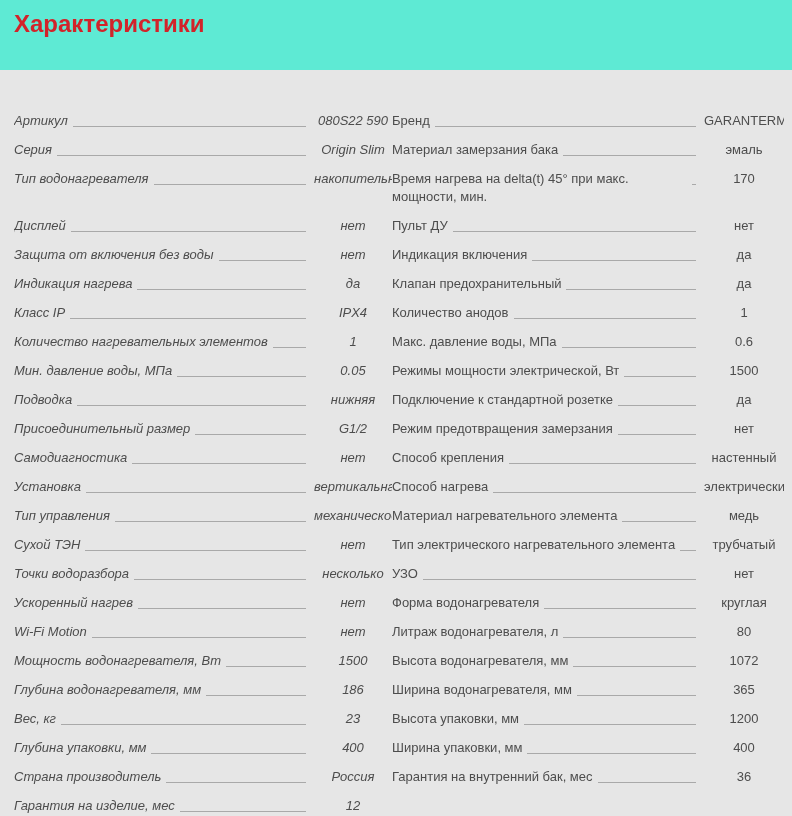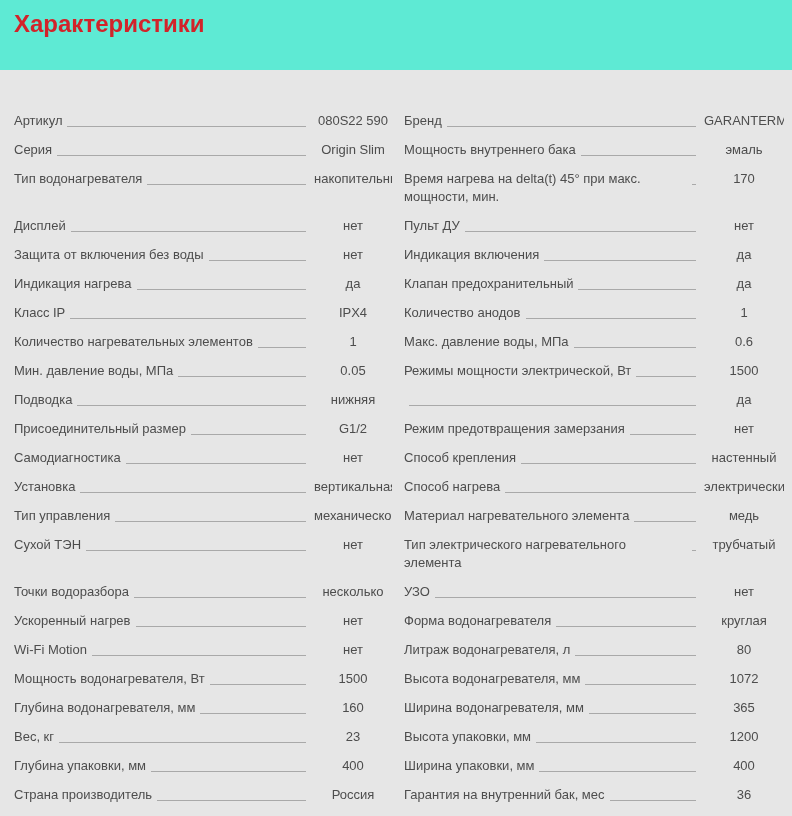--- a/index.html
+++ b/index.html
@@ -40,22 +40,22 @@
     margin-bottom: 11px;
   }
   .cell {
     display: flex;
     align-items: flex-start;
     font-size: 13px;
     line-height: 18px;
   }
   .cell.left {
     flex: 0 0 378px;
-    margin-right: 12px;
-    overflow: hidden;
+    overflow: hidden;
+    font-style: italic;
   }
   .cell.right {
     flex: 1 1 auto;
     overflow: hidden;
   }
   .label {
     flex: 0 1 auto;
   }
   .leader {
     flex: 1 1 auto;
@@ -94,21 +94,21 @@
             <span class="value">GARANTERM</span>
           </div>
         </div>
         <div class="row">
           <div class="cell left">
             <span class="label">Серия</span>
             <span class="leader"></span>
             <span class="value">Origin Slim</span>
           </div>
           <div class="cell right">
-            <span class="label">Мощность внутреннего бака</span>
+            <span class="label">Материал замерзания бака</span>
             <span class="leader"></span>
             <span class="value">эмаль</span>
           </div>
         </div>
         <div class="row">
           <div class="cell left">
             <span class="label">Тип водонагревателя</span>
             <span class="leader"></span>
             <span class="value">накопительный</span>
           </div>
@@ -190,20 +190,21 @@
             <span class="value">1500</span>
           </div>
         </div>
         <div class="row">
           <div class="cell left">
             <span class="label">Подводка</span>
             <span class="leader"></span>
             <span class="value">нижняя</span>
           </div>
           <div class="cell right">
+            <span class="label">Подключение к стандартной розетке</span>
             <span class="leader"></span>
             <span class="value">да</span>
           </div>
         </div>
         <div class="row">
           <div class="cell left">
             <span class="label">Присоединительный размер</span>
             <span class="leader"></span>
             <span class="value">G1/2</span>
           </div>
@@ -306,21 +307,21 @@
           <div class="cell right">
             <span class="label">Высота водонагревателя, мм</span>
             <span class="leader"></span>
             <span class="value">1072</span>
           </div>
         </div>
         <div class="row">
           <div class="cell left">
             <span class="label">Глубина водонагревателя, мм</span>
             <span class="leader"></span>
-            <span class="value">160</span>
+            <span class="value">186</span>
           </div>
           <div class="cell right">
             <span class="label">Ширина водонагревателя, мм</span>
             <span class="leader"></span>
             <span class="value">365</span>
           </div>
         </div>
         <div class="row">
           <div class="cell left">
             <span class="label">Вес, кг</span>

